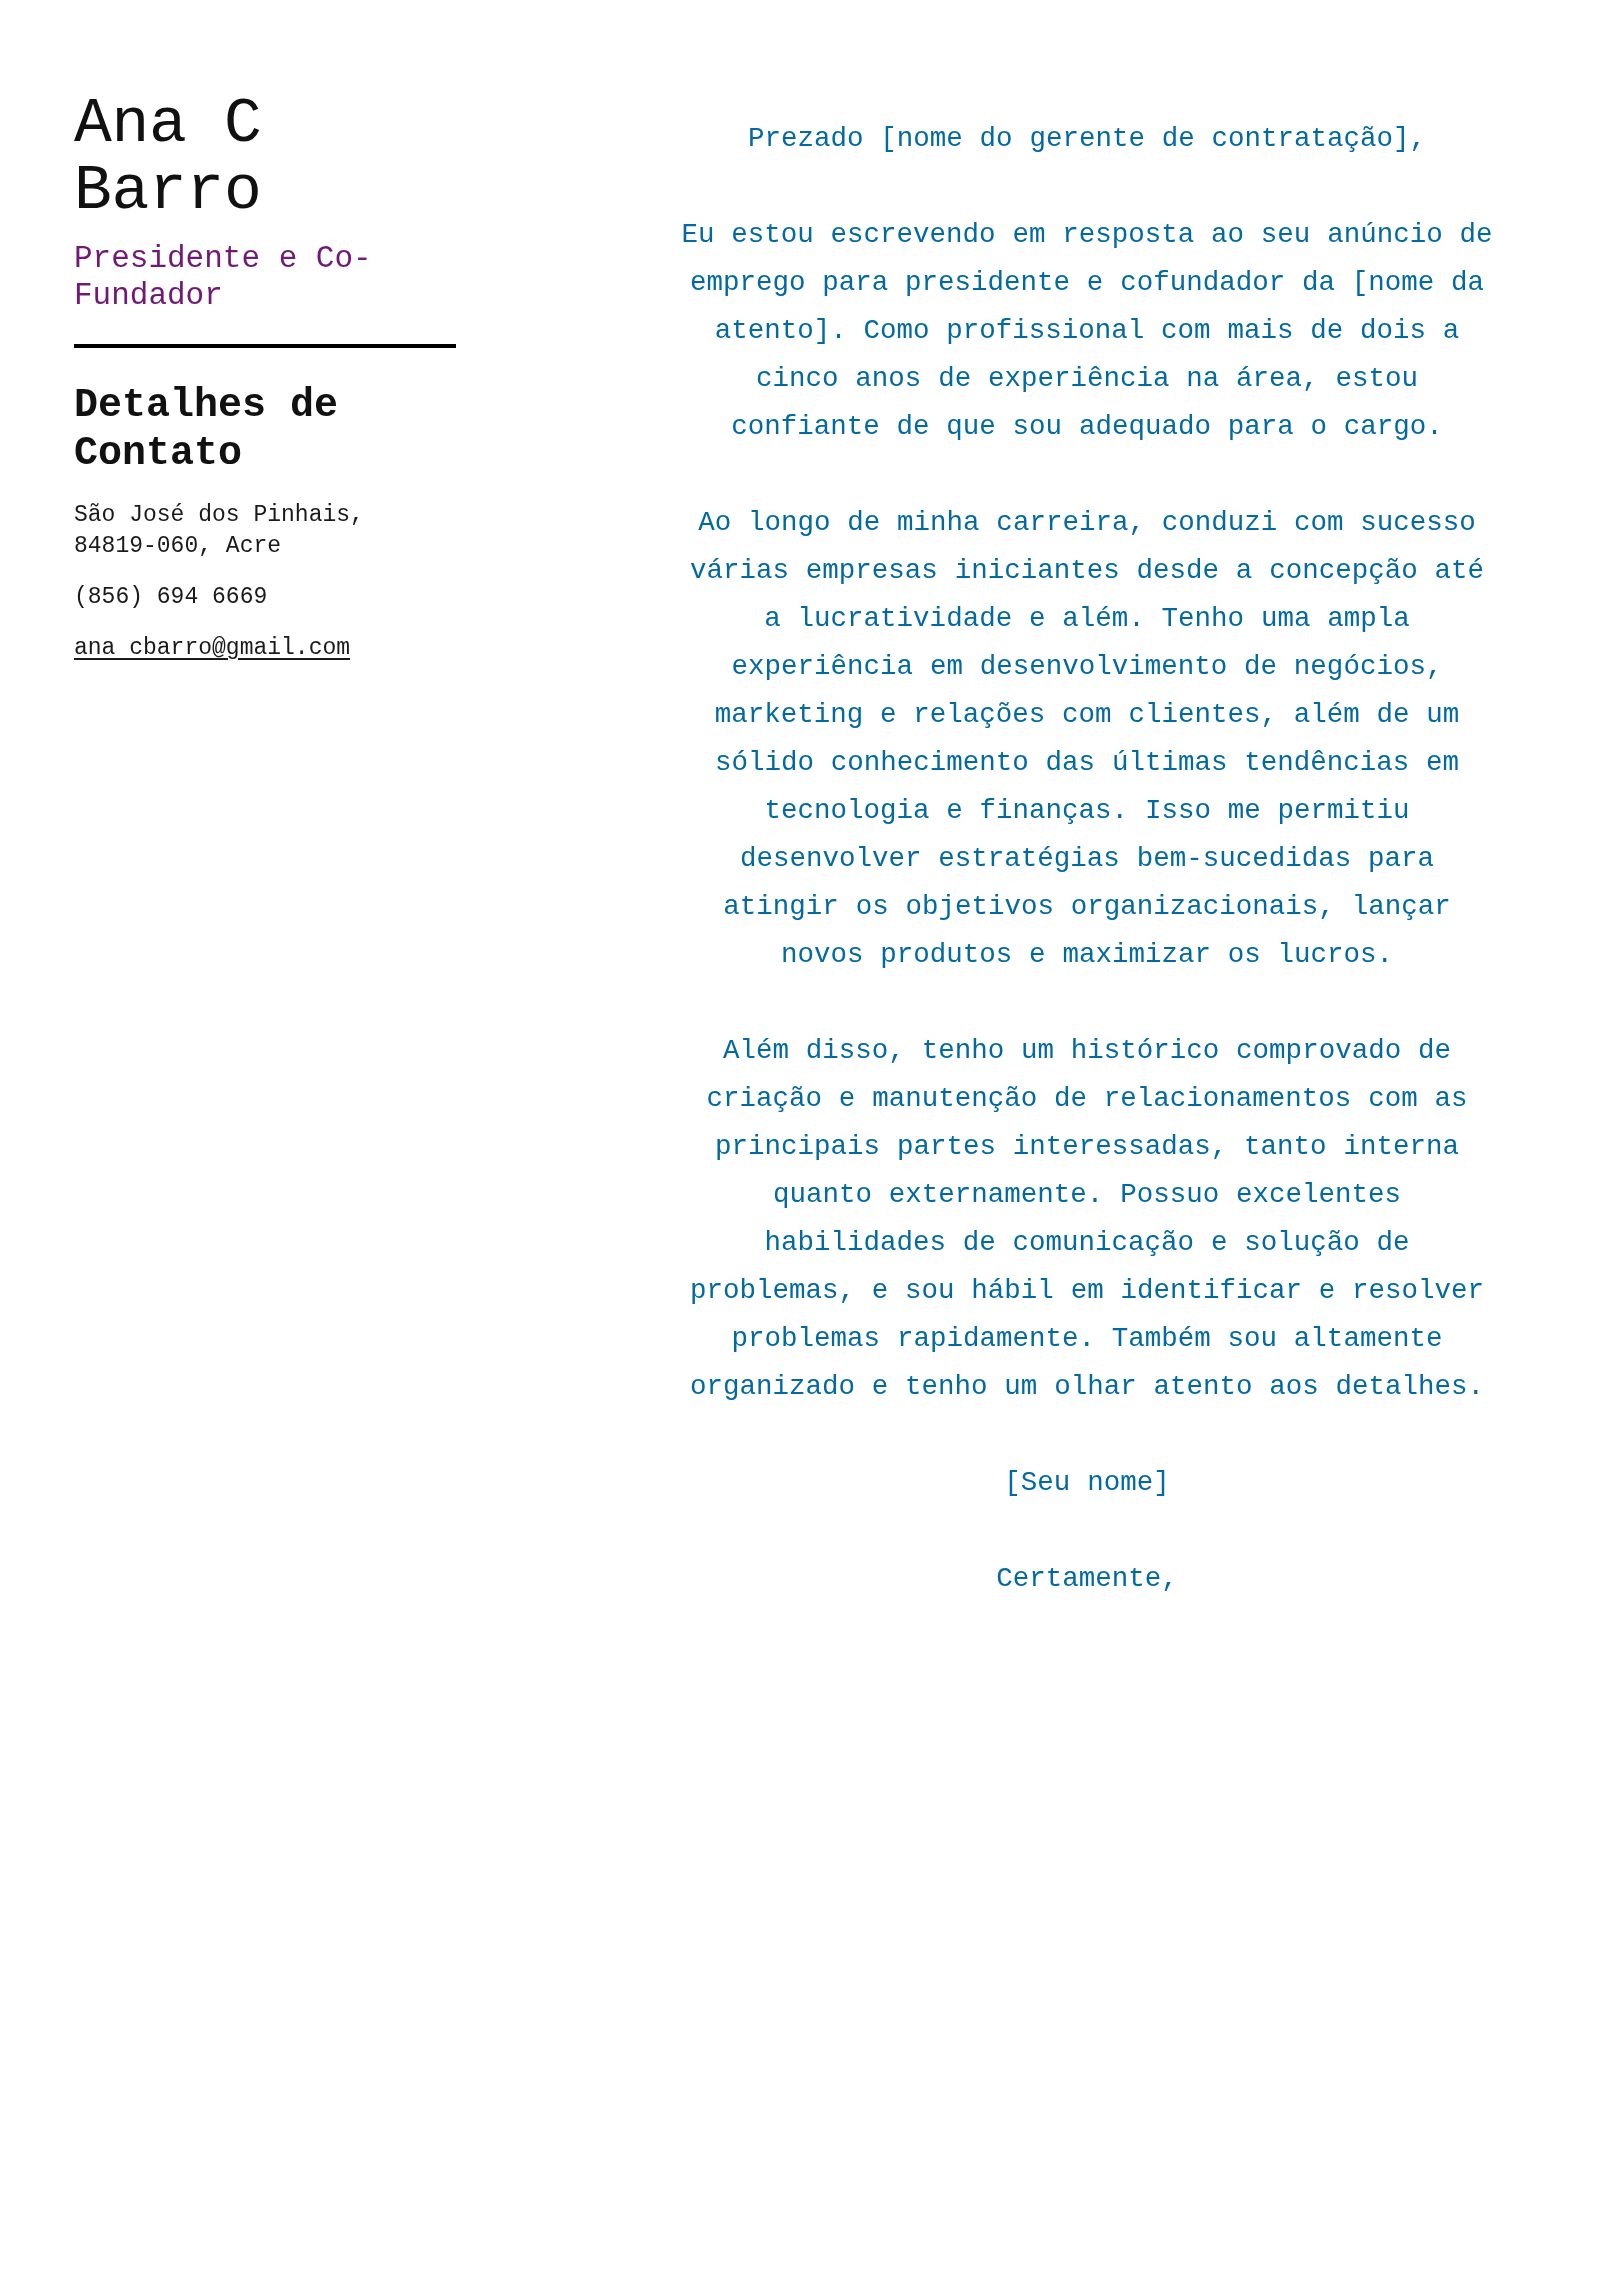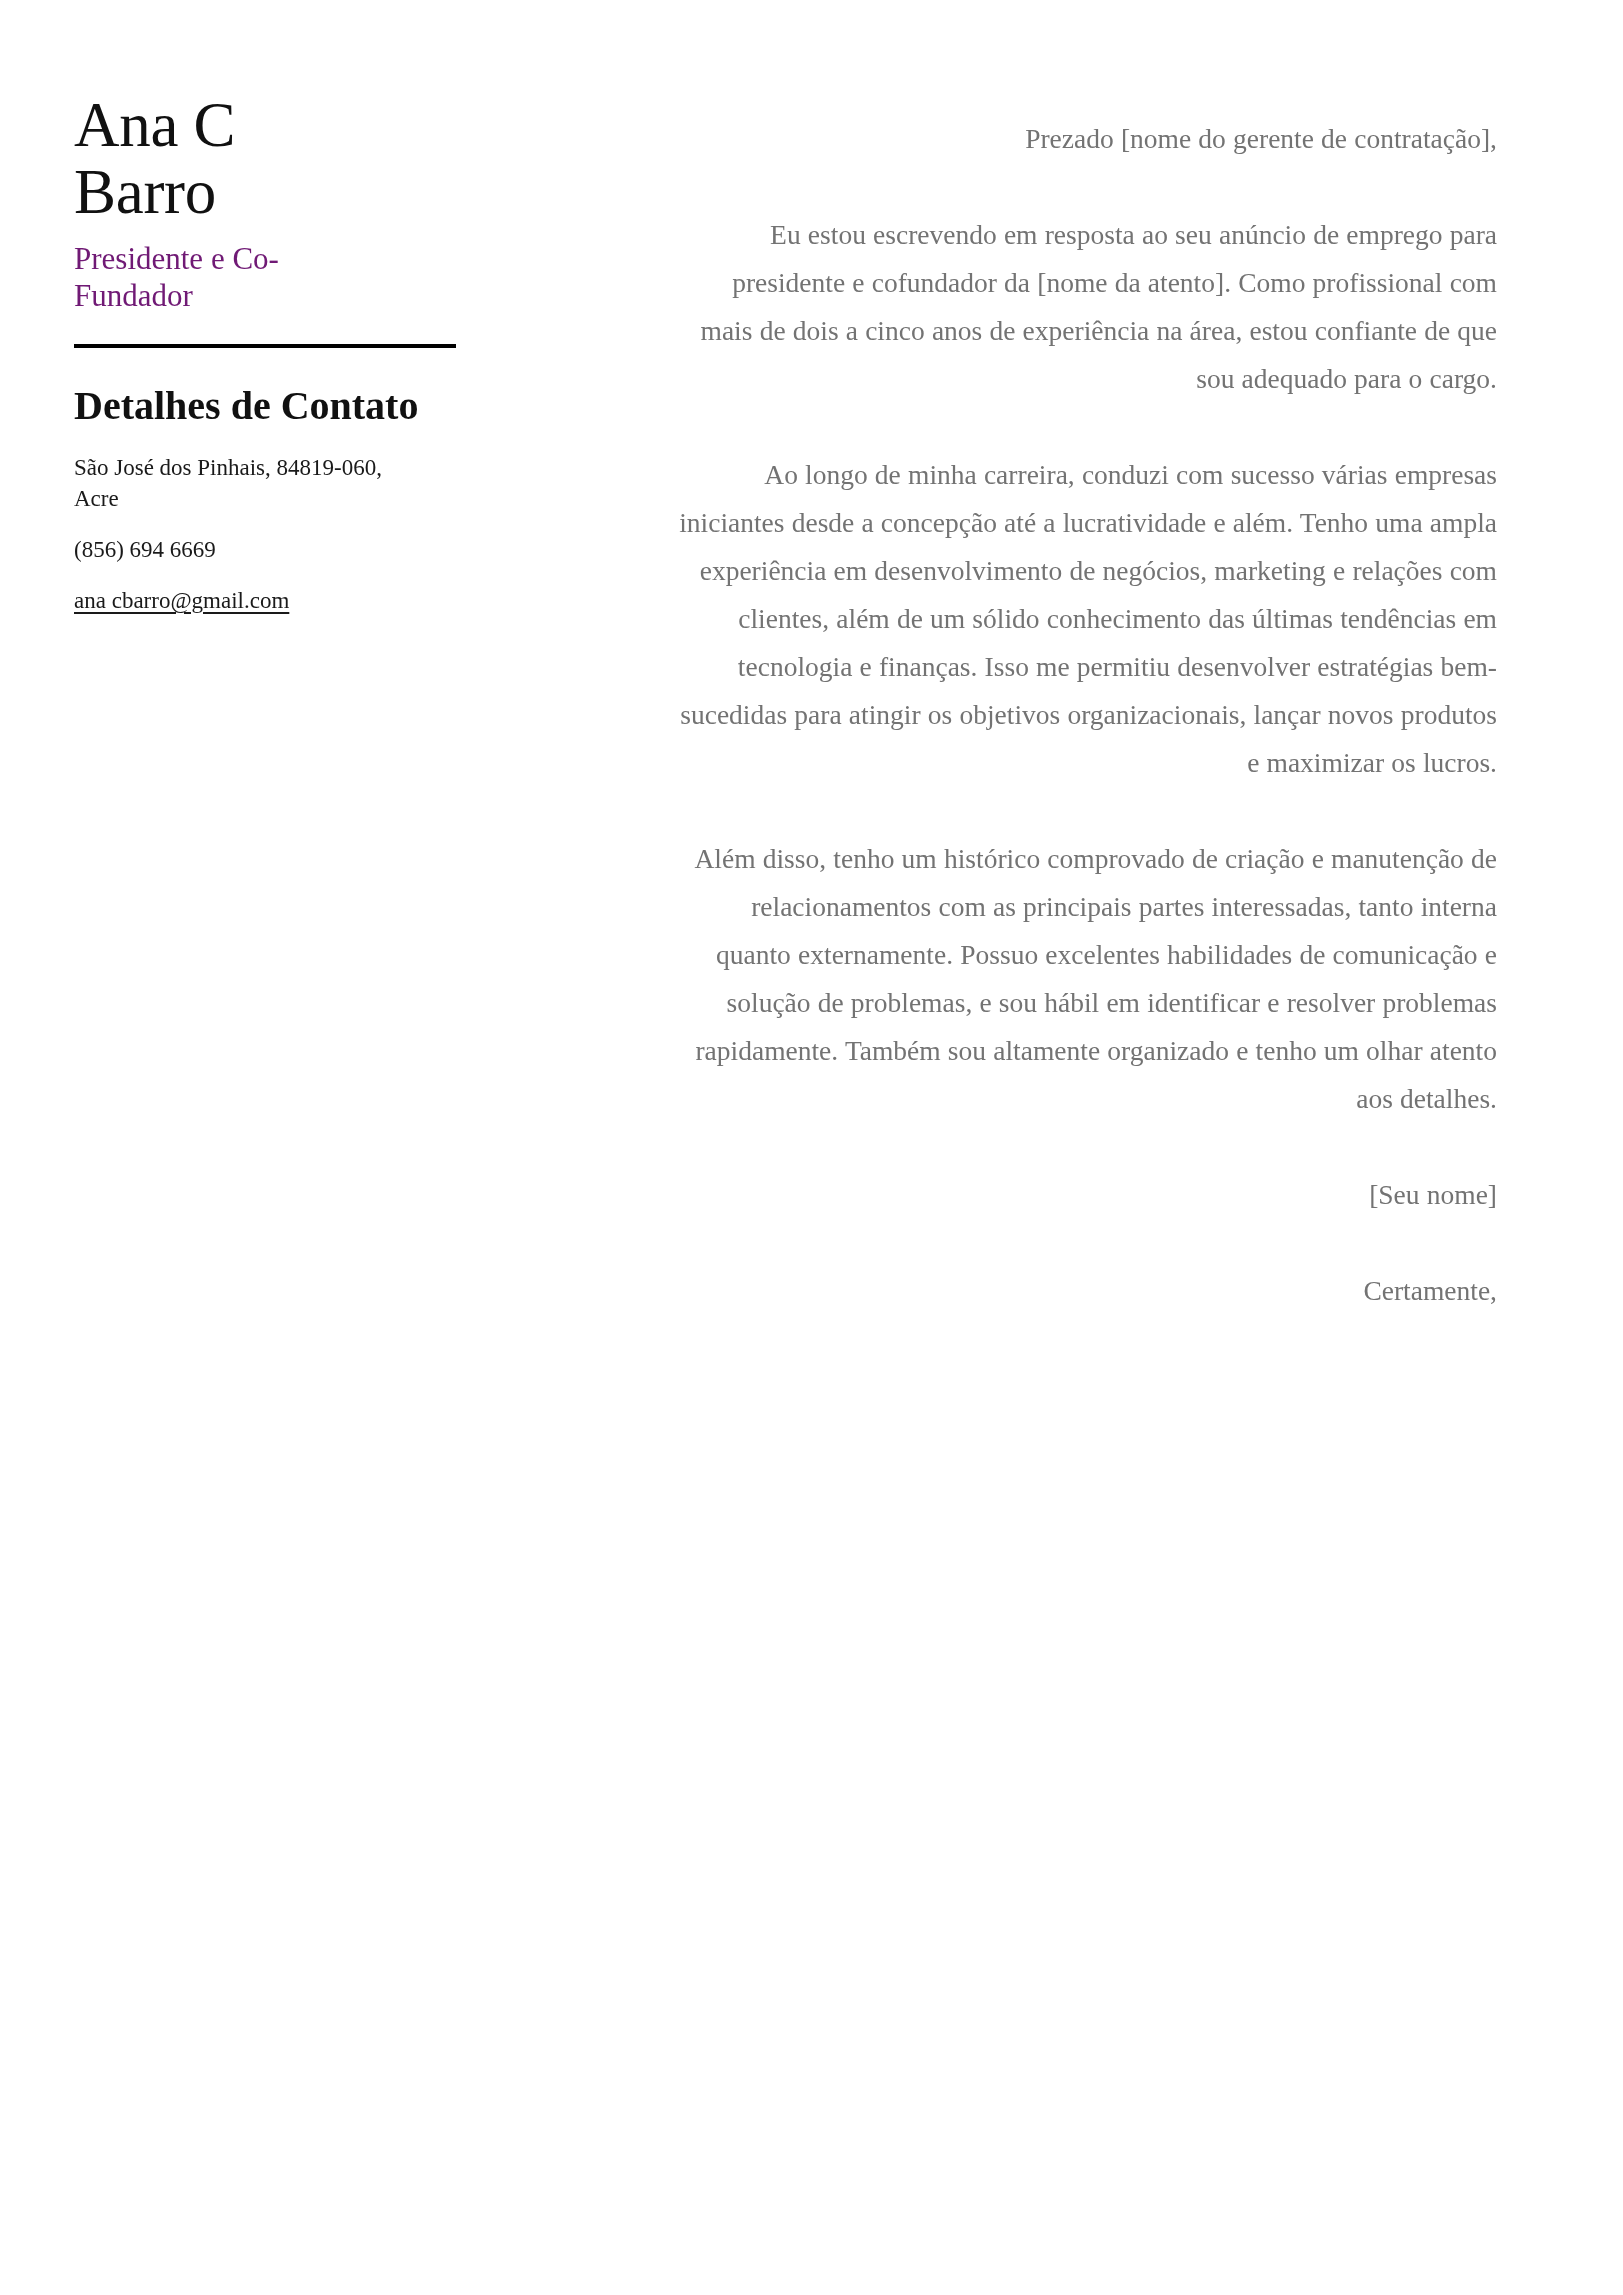--- a/index.html
+++ b/index.html
@@ -8,21 +8,21 @@
     padding: 0;
     background: #ffffff;
   }
 
   .page {
     position: relative;
     width: 1623px;
     height: 1907px;
     background: #ffffff;
     overflow: hidden;
-    font-family: Liberation Serif, serif;
+    font-family: Liberation Mono, monospace;
     color: #1a1a1a;
     box-sizing: border-box;
     padding-left: 20px;
   }
 
   
   .sidebar {
     position: absolute;
     left: 74px;
     top: 92px;
@@ -97,23 +97,23 @@
     position: absolute;
     left: 665px;
     top: 115px;
     width: 832px;
   }
 
   .letter-para {
     font-size: 27.5px;
     font-weight: 300;
     line-height: 48px;
-    color: #737373;
+    color: #0369a1;
     margin: 0 0 48px 12px;
-    text-align: right;
+    text-align: center;
     word-spacing: 0.3px;
   }
 
   .letter-para:last-child {
     margin-bottom: 0;
   }
 </style>
 </head>
 <body>
 

